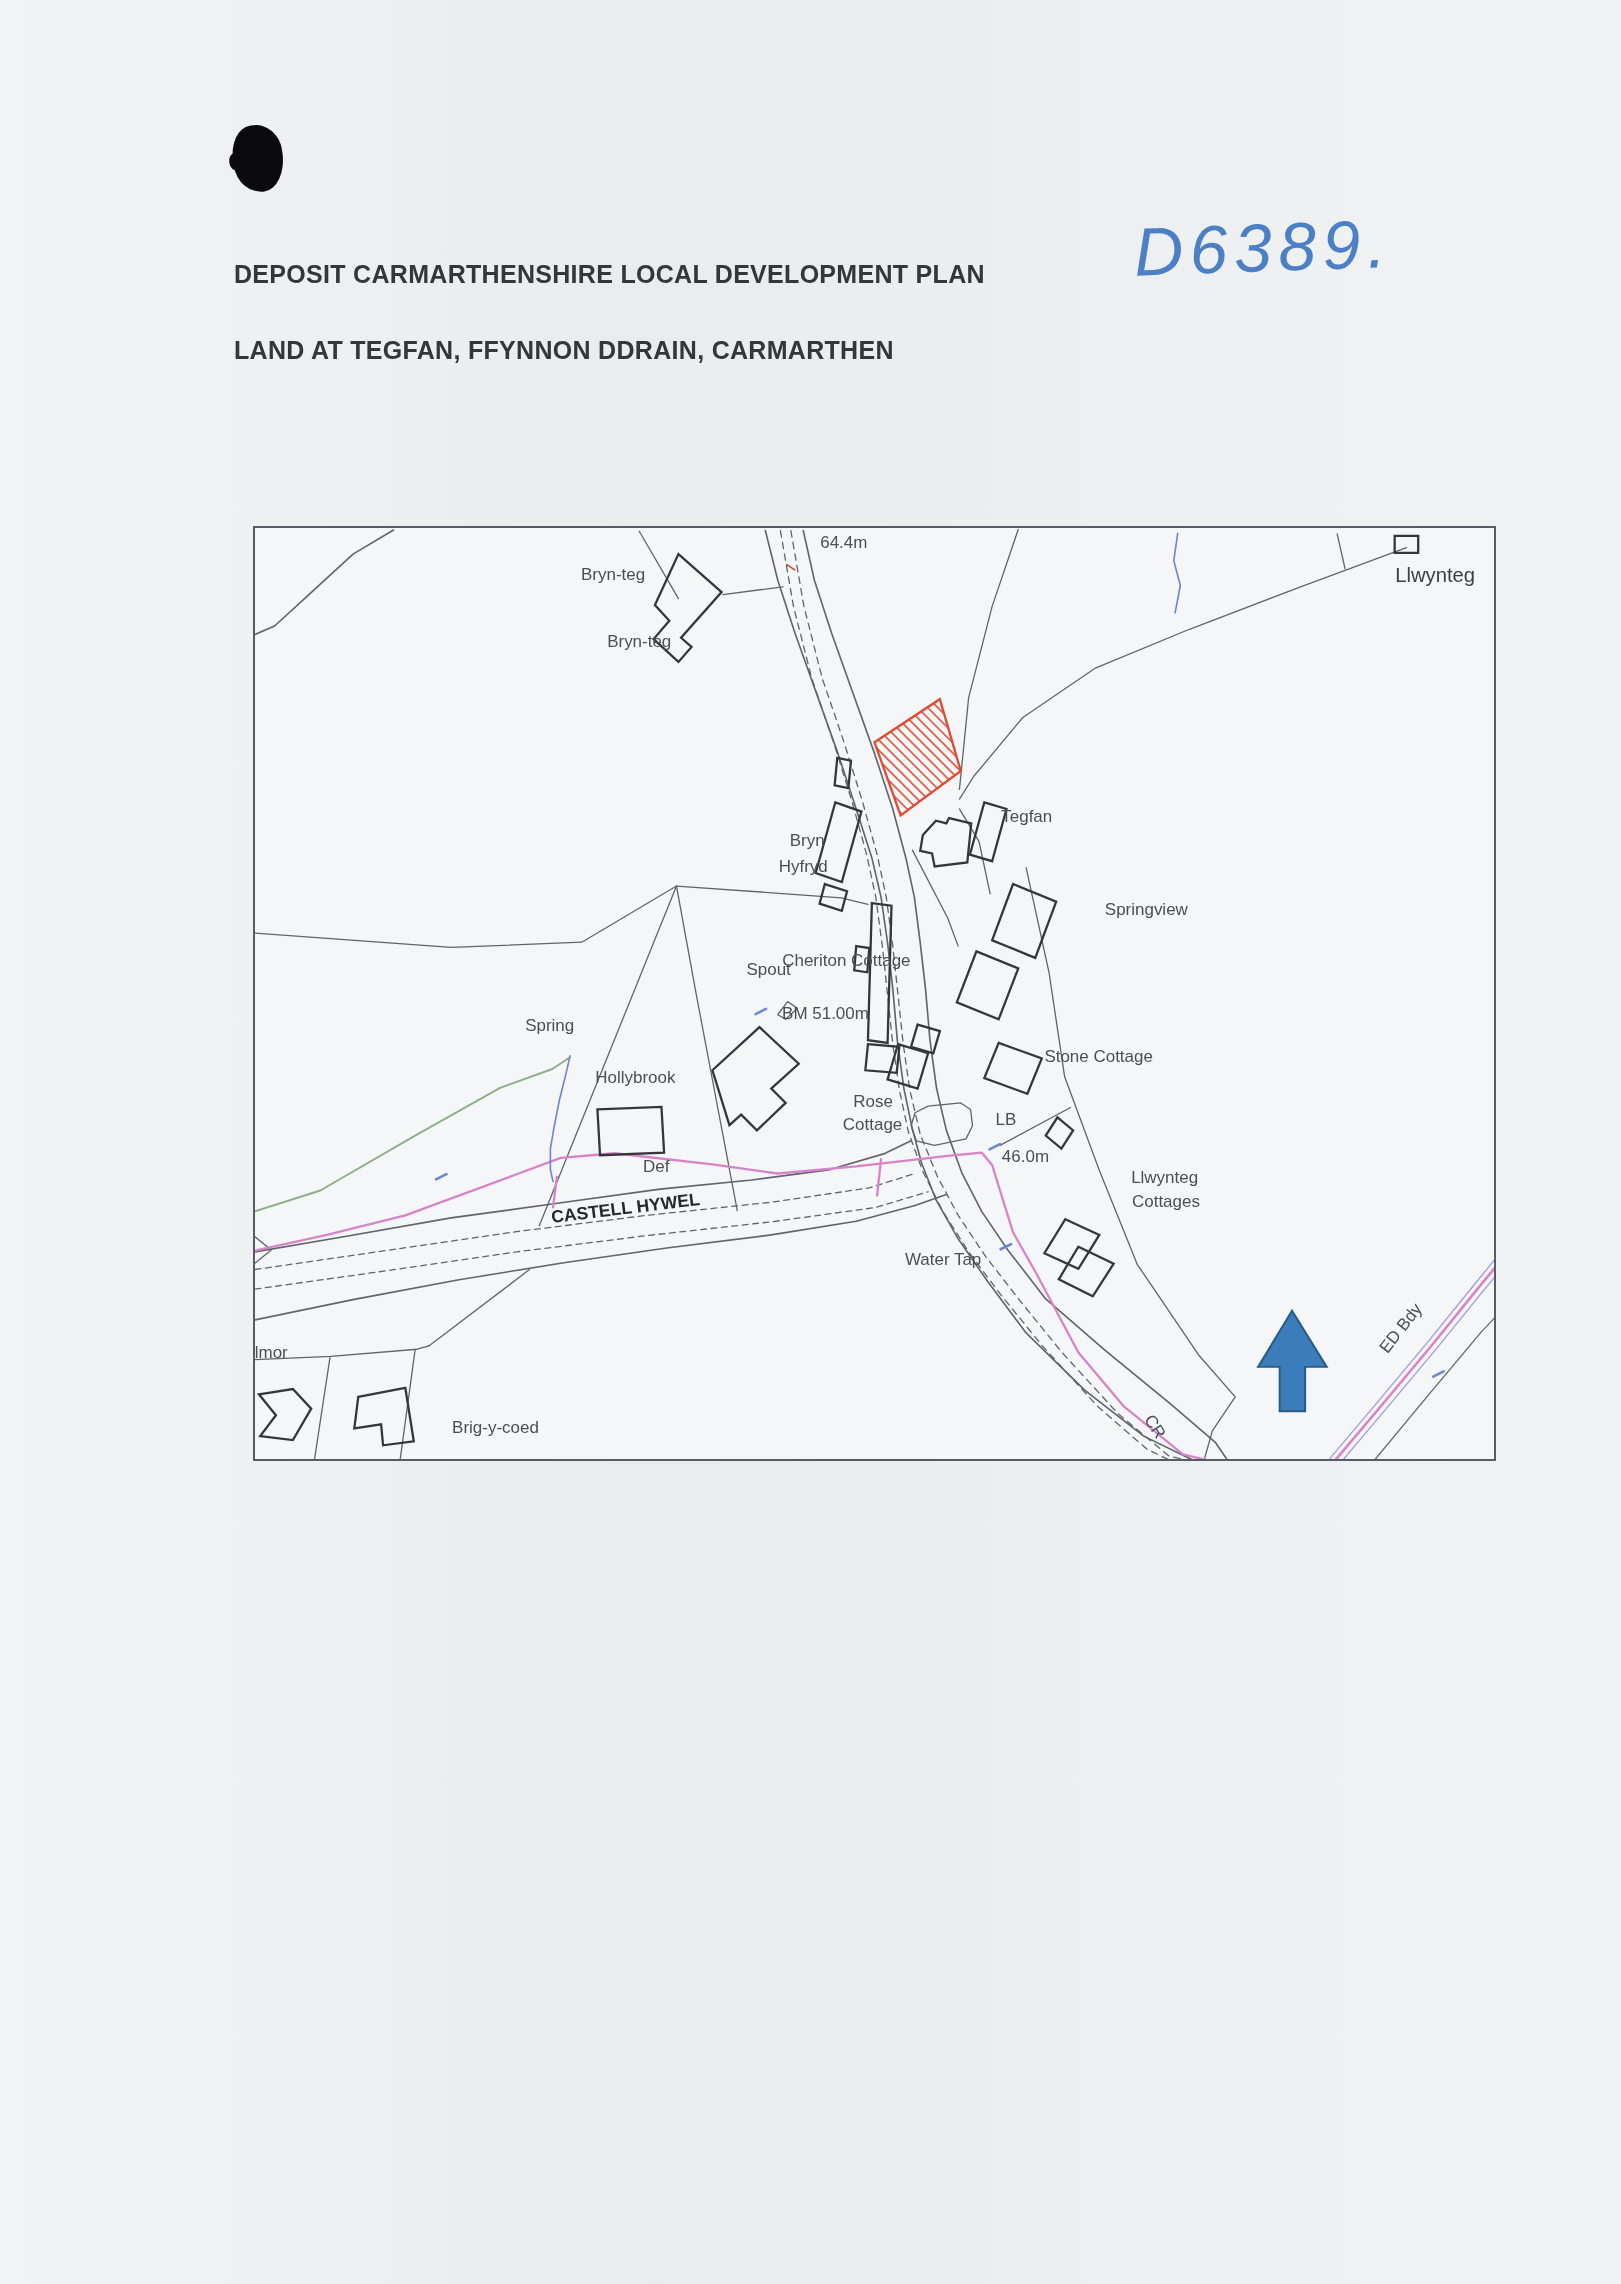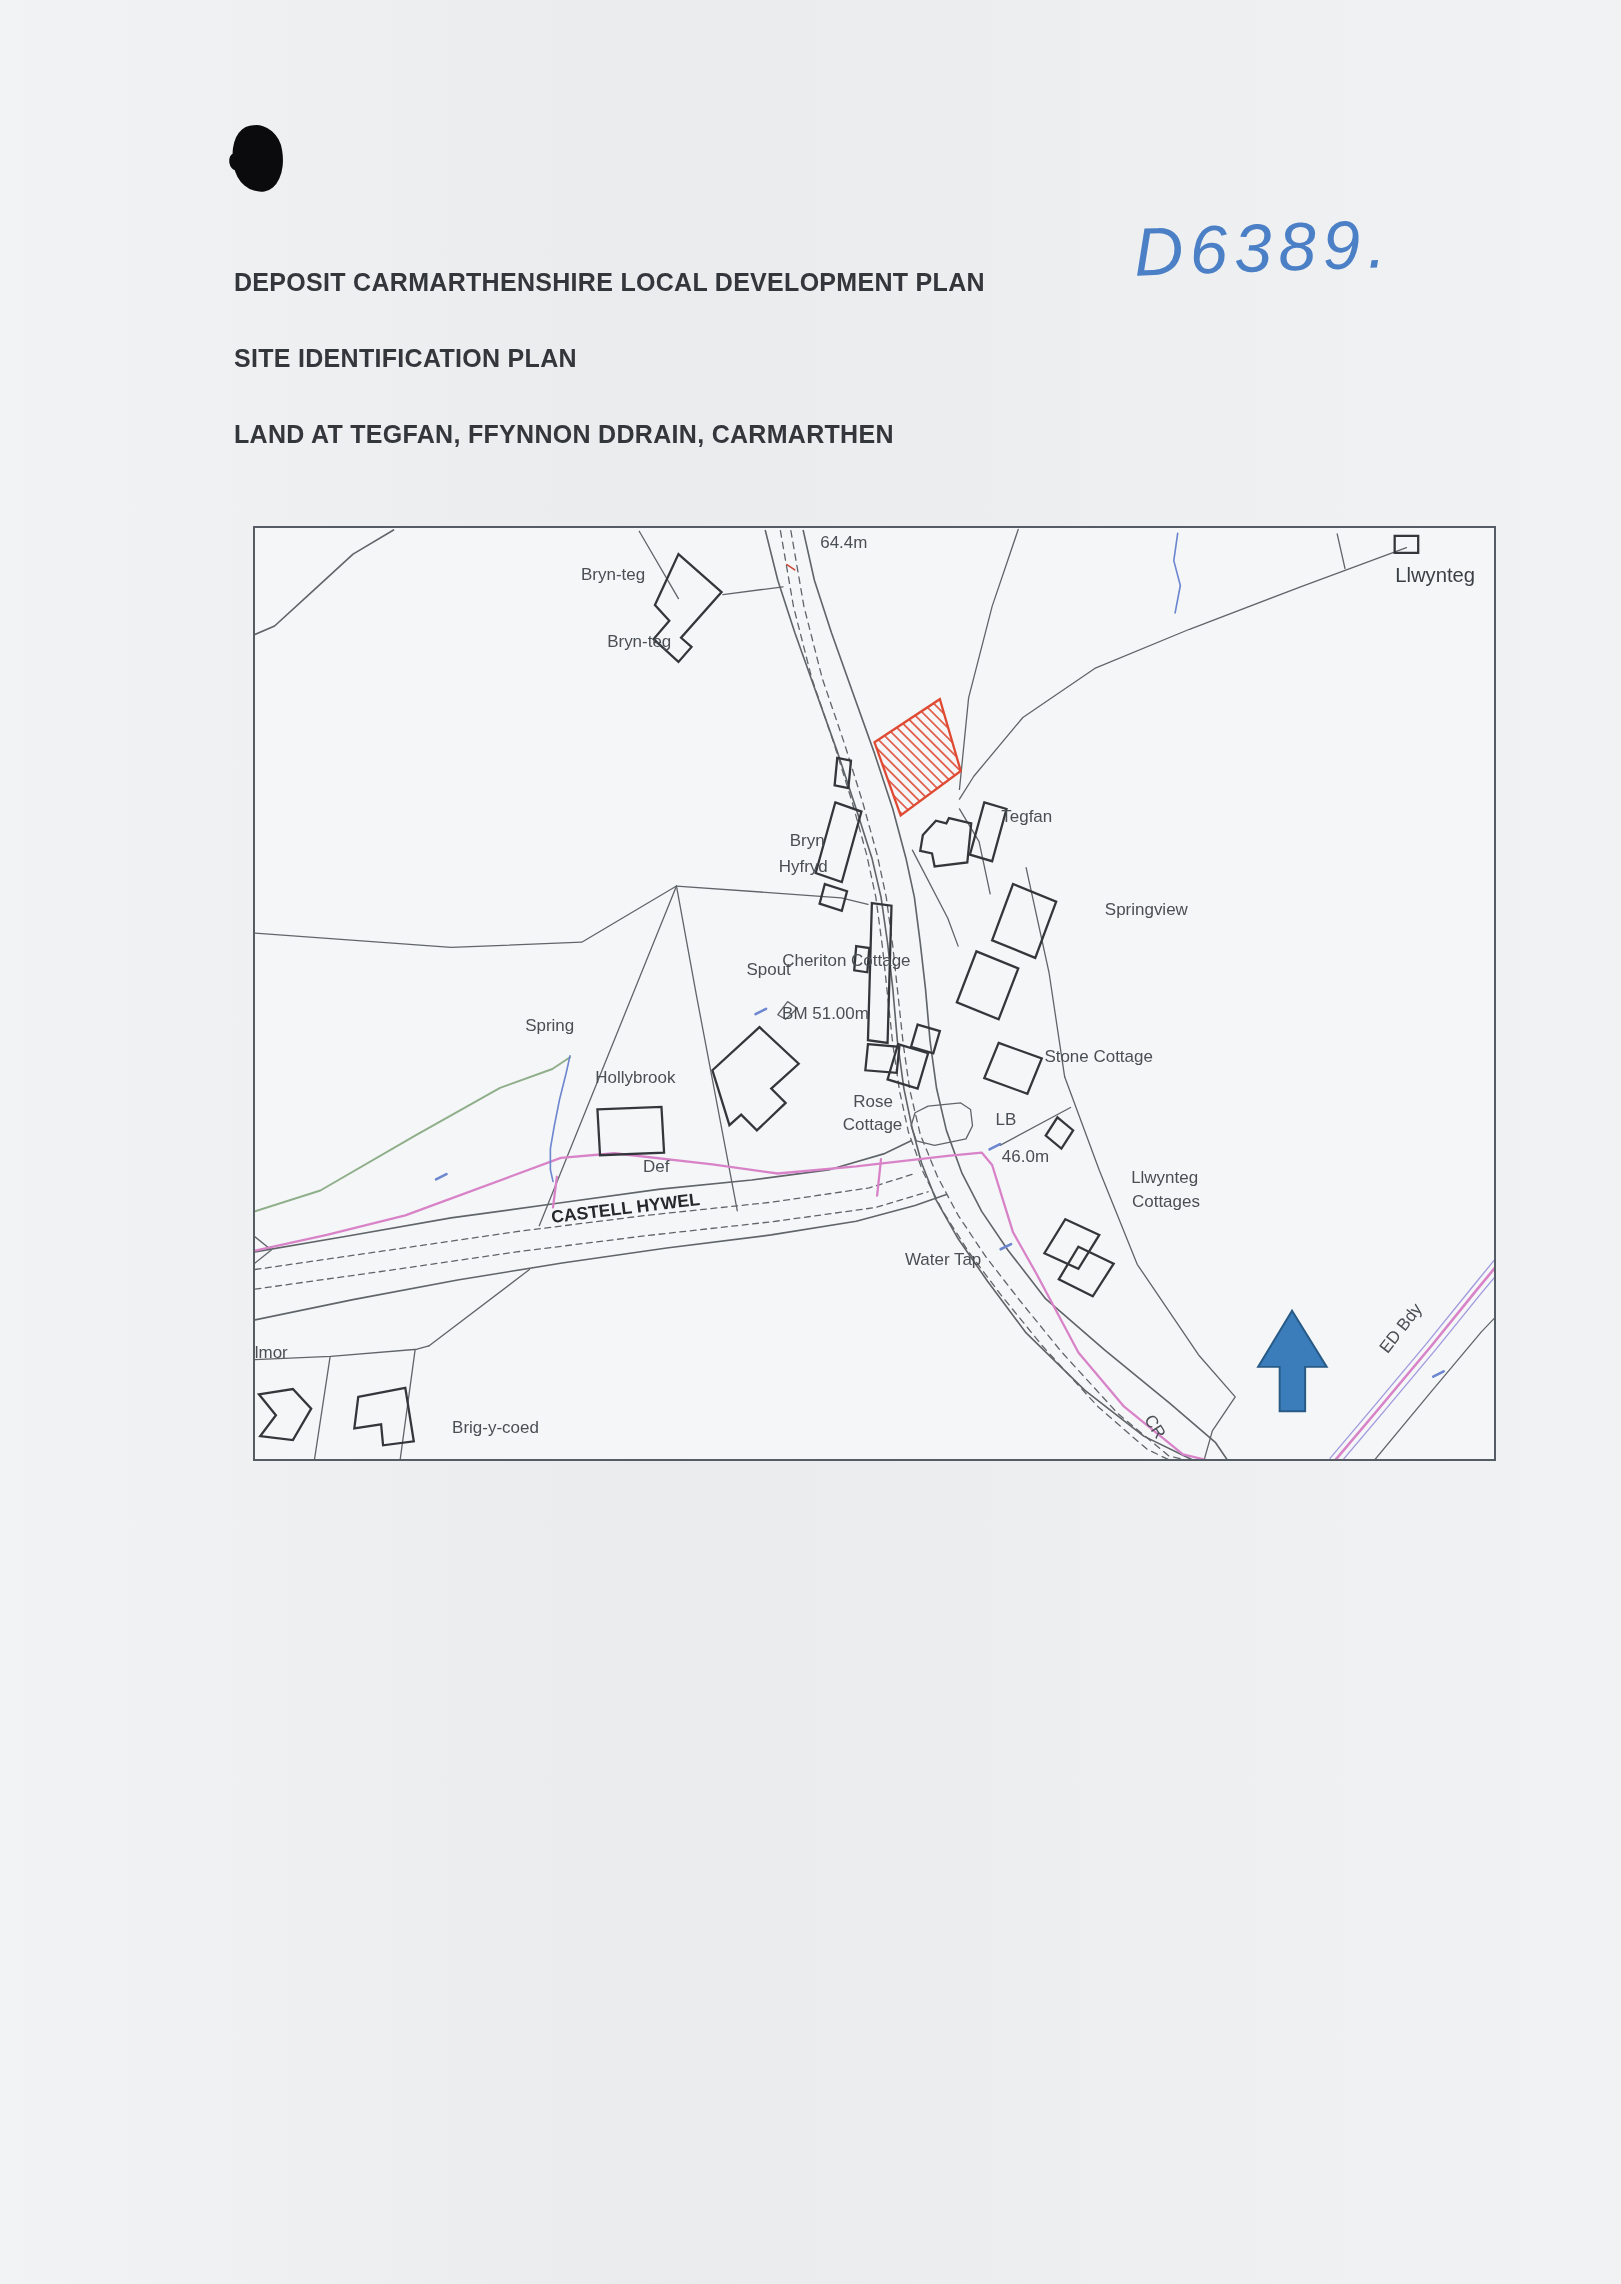--- a/index.html
+++ b/index.html
@@ -11,21 +11,21 @@
   .paper-noise{position:absolute;inset:0;background:linear-gradient(90deg, rgba(255,255,255,.25), rgba(0,0,0,.015) 40%, rgba(255,255,255,.2));}
   .hole-punch{
     position:absolute;left:233px;top:125px;width:50px;height:67px;
     background:#0b0b0d;border-radius:46% 54% 50% 58%/52% 46% 58% 48%;
     transform:rotate(-8deg);
   }
   .hole-punch:after{content:"";position:absolute;left:-3.9px;top:25px;width:11.8px;height:17px;background:#0b0b0d;border-radius:50%;}
   .header{position:absolute;left:234px;top:260px;width:849px;}
   .header .line{
     color:#33373c;font-size:25px;font-weight:600;letter-spacing:0.3px;
-    margin:8px 0 47px 0;white-space:nowrap;
+    margin:0 0 47px 0;white-space:nowrap;
   }
   .handwritten{
     position:absolute;left:1134px;top:208px;width:274px;
     color:#4b7fc6;font-size:68px;font-weight:400;font-style:italic;
     letter-spacing:6.5px;transform:rotate(-2deg);white-space:nowrap;
   }
   .map-frame{
     position:absolute;left:253px;top:526px;width:1243px;height:935px;
     border:2px solid #565c63;background:#f5f6f8;box-sizing:border-box;text-align:right;
   }
@@ -33,21 +33,20 @@
   svg text{font-family:"Liberation Sans", sans-serif;}
 </style>
 </head>
 <body>
 
 <div class="paper-noise"></div>
 <div class="hole-punch"></div>
 
 <div class="header">
   <p class="line">DEPOSIT CARMARTHENSHIRE LOCAL DEVELOPMENT PLAN</p>
-  <p class="line">SITE IDENTIFICATION PLAN</p>
   <p class="line">LAND AT TEGFAN, FFYNNON DDRAIN, CARMARTHEN</p>
 </div>
 
 <div class="handwritten">D6389.</div>
 
 <div class="map-frame">
   <svg viewBox="0 0 1896 1425" preserveAspectRatio="none">
     <defs>
       <pattern id="sitehatch" width="11" height="11" patternUnits="userSpaceOnUse" patternTransform="rotate(-45)">
         <line x1="5.5" y1="0" x2="5.5" y2="11" stroke="#df4a33" stroke-width="2.4"></line>

